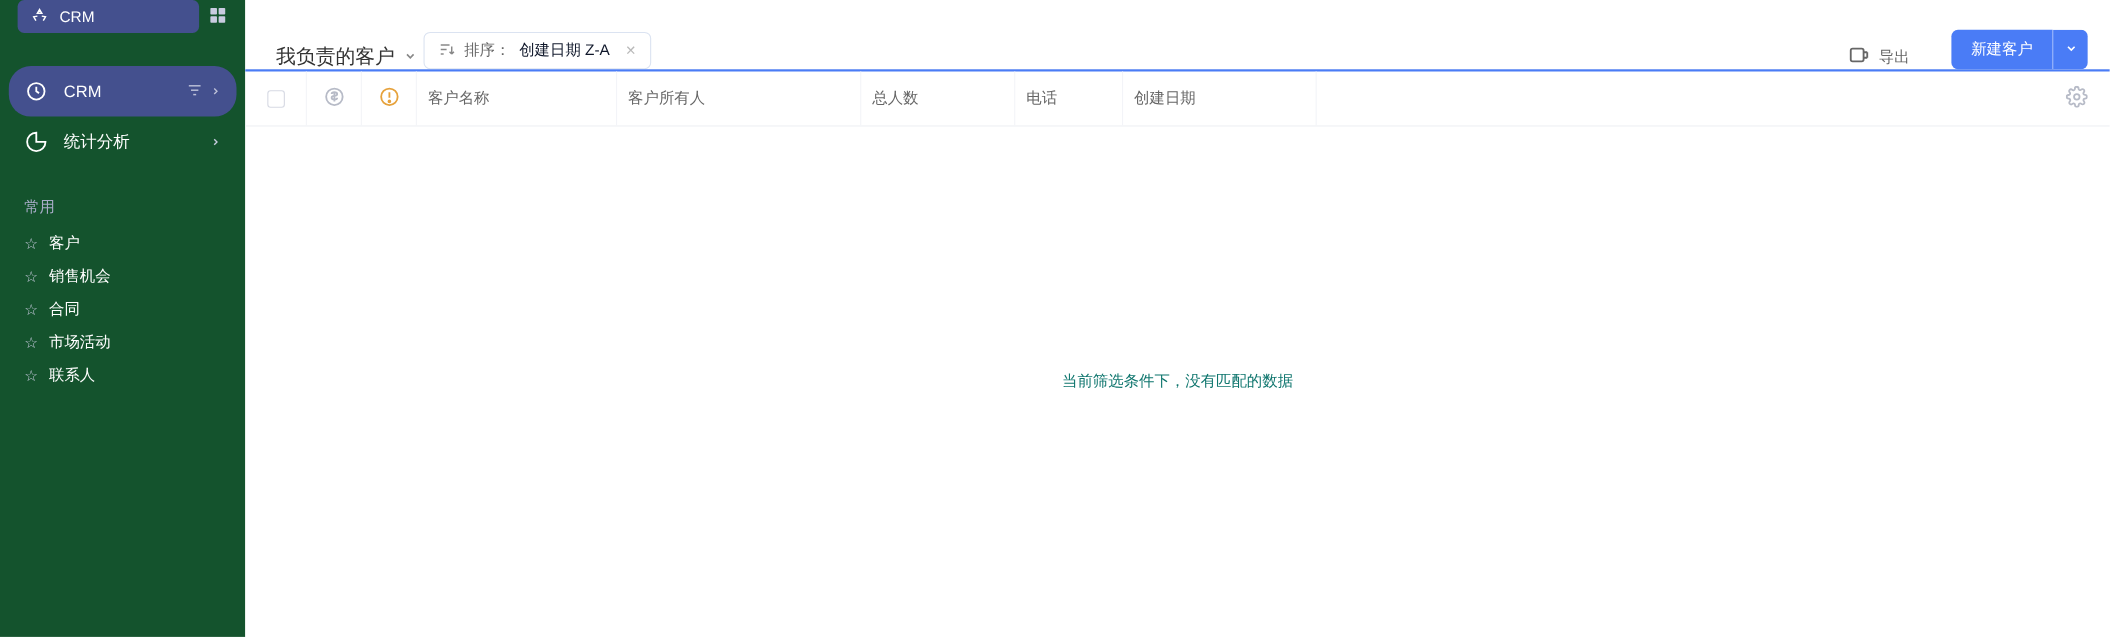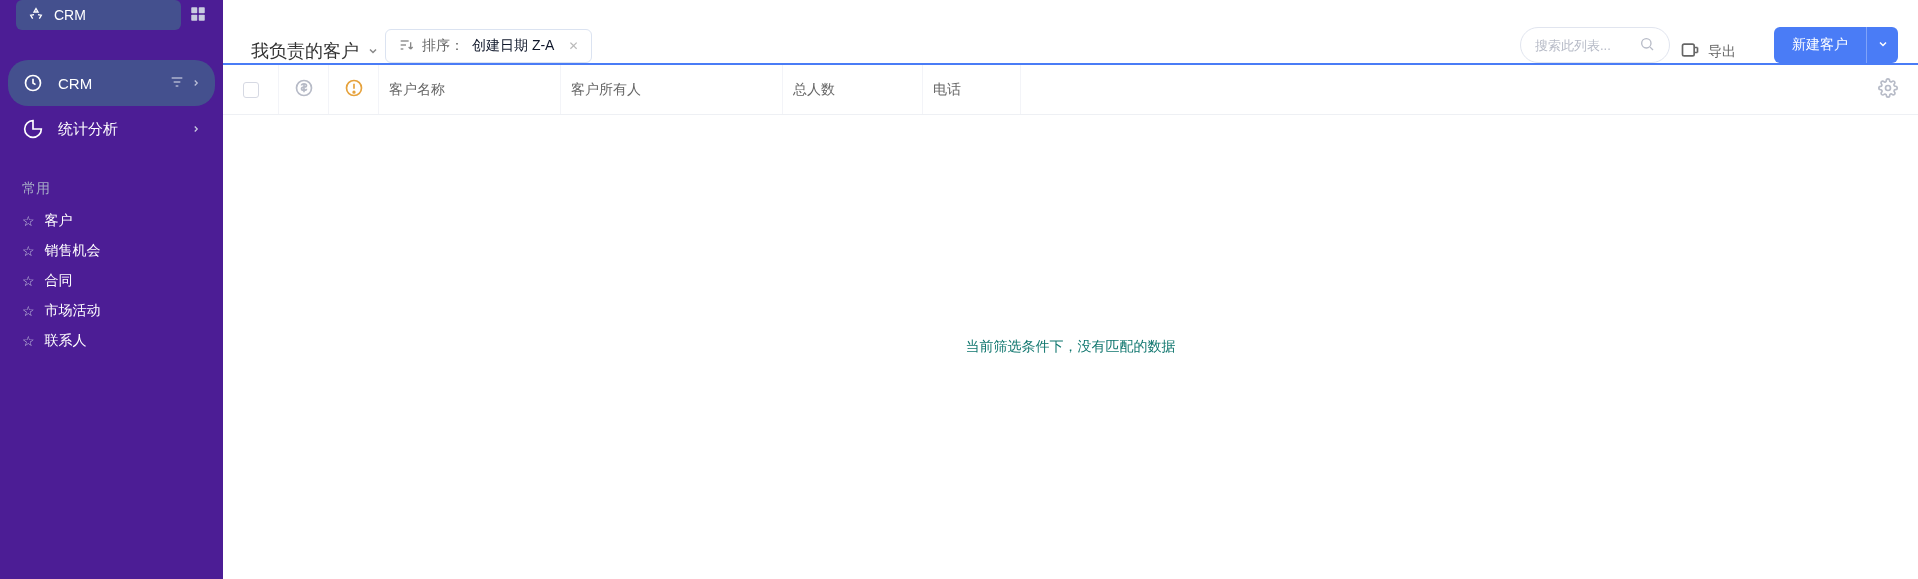--- a/index.html
+++ b/index.html
@@ -1,20 +1,20 @@
 <!DOCTYPE html>
 <html><head>
 <meta charset="utf-8">
 <style>
 * { margin: 0; padding: 0; box-sizing: border-box; }
 body { font-family: "Microsoft YaHei", Arial, sans-serif; font-size: 14px; color: #333; background: #fff; overflow: hidden; width: 1918px; height: 579px; }
 .app { display: flex; width: 100%; height: 100%; }
 
 
-.sidebar { width: 223px; background: #4c1d95; color: #c9cce0; display: flex; flex-direction: column; height: 100%; }
+.sidebar { width: 223px; background: #14532d; color: #c9cce0; display: flex; flex-direction: column; height: 100%; }
 .sidebar-top { display: flex; align-items: center; padding: 0 16px; height: 30px; margin: 0; }
 .sidebar-top-pill { display: flex; align-items: center; gap: 10px; background: #44508e; border-radius: 6px; flex: 1; height: 30px; padding: 0 12px; }
 .sidebar-top-pill .lbl { color: #fff; font-size: 14px; }
 .sidebar-top-grid { margin-left: 8px; }
 
 .nav-list { padding: 10px 8px 0 8px; display: flex; flex-direction: column; gap: 0; margin-top: 20px; }
 .nav-item { display: flex; align-items: center; height: 46px; padding: 0 14px; border-radius: 20px; cursor: pointer; color: #fff; position: relative; }
 .nav-item .icon { width: 22px; display: flex; justify-content: center; align-items: center; }
 .nav-item .lbl { margin-left: 14px; font-size: 15px; }
 .nav-item .tail { margin-left: auto; display: flex; align-items: center; gap: 6px; color: #c9cce0; }
@@ -177,29 +177,20 @@
               <path d="M19 8v10m0 0l-3-3m3 3l3-3"></path>
             </svg>
         </span>
         <span>排序：</span>
         <span class="value">创建日期 Z-A</span>
         <span class="close">✕</span>
       </div>
 
       <div class="tb-spacer"></div>
 
-      <div class="search-wrap">
-        <input type="text" placeholder="搜索此列表..." style="">
-        <span class="sicon">
-          <svg width="16" height="16" viewBox="0 0 24 24" fill="none" stroke="#b7bbc7" stroke-width="2">
-              <circle cx="11" cy="11" r="7"></circle>
-              <line x1="21" y1="21" x2="16.65" y2="16.65"></line>
-            </svg>
-        </span>
-      </div>
 
       <div class="export-btn">
         <span>
           <svg width="20" height="20" viewBox="0 0 24 24" fill="none" stroke="#666" stroke-width="2">
               <rect x="3" y="5" width="14" height="14" rx="2"></rect>
               <path d="M17 9h4M17 15h4M21 9v6"></path>
             </svg>
         </span>
         <span>导出</span>
       </div>
@@ -246,20 +237,23 @@
         </div>
       <div class="th th-owner">
           <span>客户所有人</span>
         </div>
       <div class="th th-count">
           <span>总人数</span>
         </div>
       <div class="th th-phone">
           <span>电话</span>
         </div>
+      <div class="th th-created">
+          <span>创建日期</span>
+        </div>
       <div class="th th-gear">
         <span>
           <svg width="20" height="20" viewBox="0 0 24 24" fill="none" stroke="#b7bbc7" stroke-width="2">
               <circle cx="12" cy="12" r="3"></circle>
               <path d="M19.4 15a1.65 1.65 0 0 0 .33 1.82l.06.06a2 2 0 1 1-2.83 2.83l-.06-.06a1.65 1.65 0 0 0-1.82-.33 1.65 1.65 0 0 0-1 1.51V21a2 2 0 0 1-4 0v-.09a1.65 1.65 0 0 0-1-1.51 1.65 1.65 0 0 0-1.82.33l-.06.06a2 2 0 1 1-2.83-2.83l.06-.06a1.65 1.65 0 0 0 .33-1.82 1.65 1.65 0 0 0-1.51-1H3a2 2 0 0 1 0-4h.09a1.65 1.65 0 0 0 1.51-1 1.65 1.65 0 0 0-.33-1.82l-.06-.06a2 2 0 1 1 2.83-2.83l.06.06a1.65 1.65 0 0 0 1.82.33 1.65 1.65 0 0 0 1-1.51V3a2 2 0 0 1 4 0v.09a1.65 1.65 0 0 0 1 1.51 1.65 1.65 0 0 0 1.82-.33l.06-.06a2 2 0 1 1 2.83 2.83l-.06.06a1.65 1.65 0 0 0-.33 1.82 1.65 1.65 0 0 0 1.51 1H21a2 2 0 0 1 0 4h-.09a1.65 1.65 0 0 0-1.51 1z"></path>
             </svg>
         </span>
       </div>
     </div>
 

